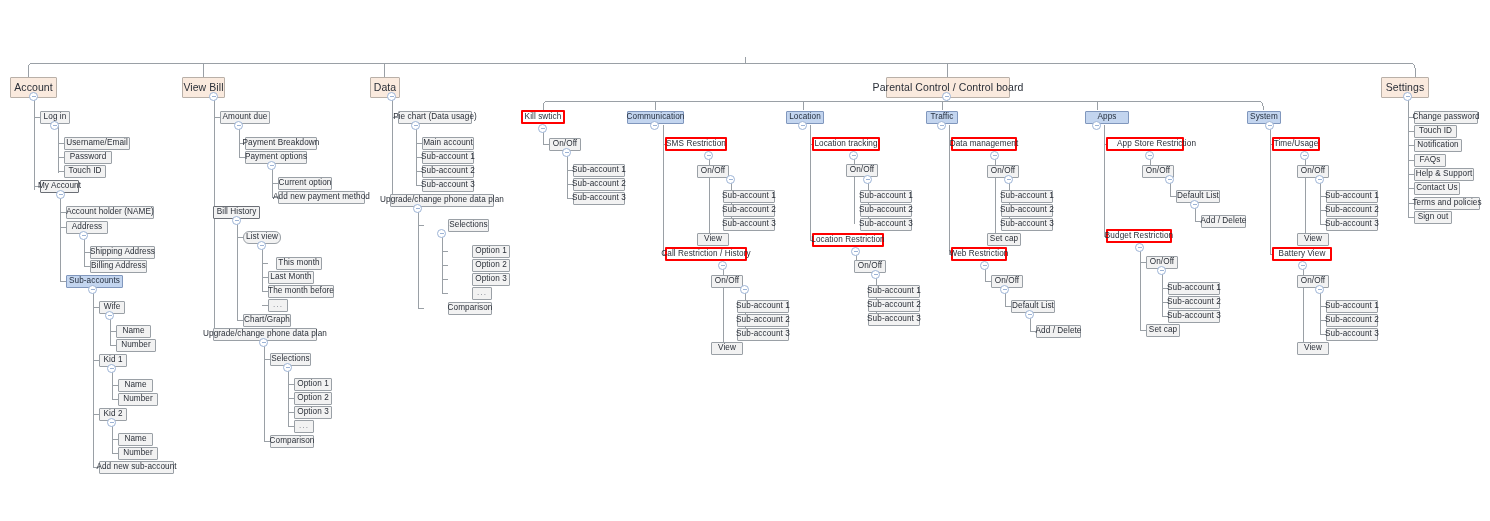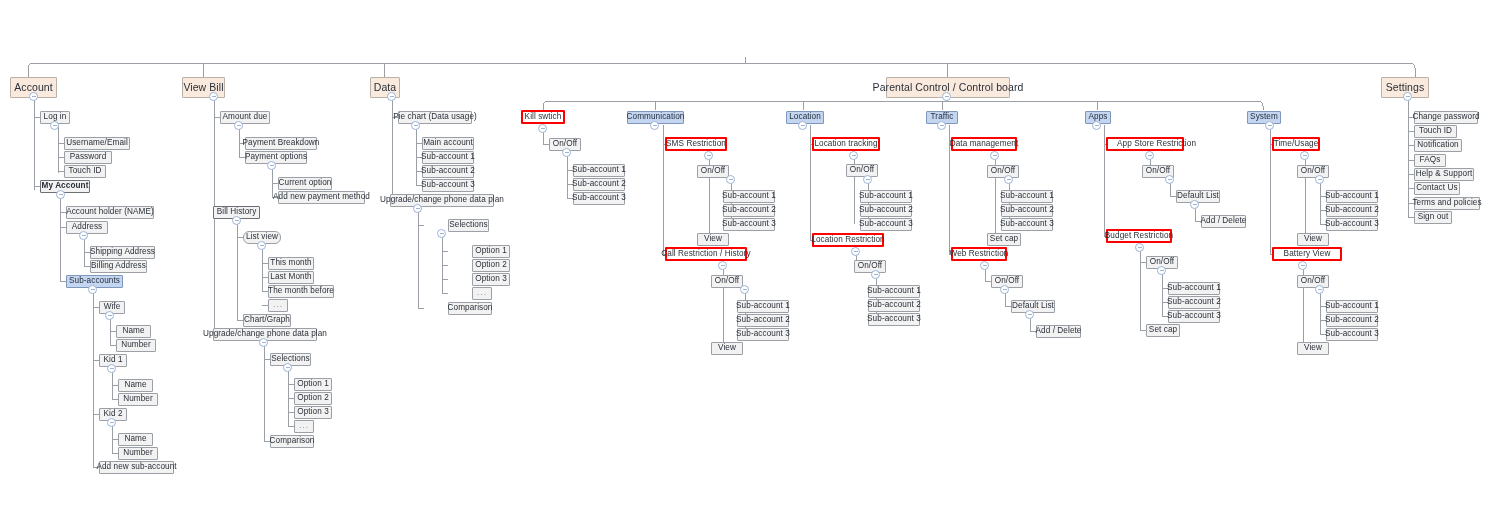--- a/index.html
+++ b/index.html
@@ -297,21 +297,21 @@
   <div class="node sect" style="left:10px;top:77px;width:47px;">Account</div>
   <div class="node sect" style="left:182px;top:77px;width:43px;">View Bill</div>
   <div class="node sect" style="left:370px;top:77px;width:30px;">Data</div>
   <div class="node sect" style="left:886px;top:77px;width:124px;">Parental Control / Control board</div>
   <div class="node sect" style="left:1381px;top:77px;width:48px;">Settings</div>
 
   <div class="node" style="left:40px;top:111px;width:30px;">Log in</div>
   <div class="node" style="left:64px;top:137px;width:66px;">Username/Email</div>
   <div class="node" style="left:64px;top:151px;width:48px;">Password</div>
   <div class="node" style="left:64px;top:165px;width:42px;">Touch ID</div>
-  <div class="node strong" style="left:40px;top:180px;width:50px;font-weight:bold;">My Account</div>
+  <div class="node strong" style="left:40px;top:180px;width:39px;">My Account</div>
   <div class="node" style="left:66px;top:206px;width:88px;">Account holder (NAME)</div>
   <div class="node" style="left:66px;top:221px;width:42px;">Address</div>
   <div class="node" style="left:90px;top:246px;width:65px;">Shipping Address</div>
   <div class="node" style="left:90px;top:260px;width:57px;">Billing Address</div>
   <div class="node blue" style="left:66px;top:275px;width:57px;">Sub-accounts</div>
   <div class="node" style="left:99px;top:301px;width:26px;">Wife</div>
   <div class="node" style="left:116px;top:325px;width:35px;">Name</div>
   <div class="node" style="left:116px;top:339px;width:40px;">Number</div>
   <div class="node" style="left:99px;top:354px;width:28px;">Kid 1</div>
   <div class="node" style="left:118px;top:379px;width:35px;">Name</div>
@@ -321,21 +321,21 @@
   <div class="node" style="left:118px;top:447px;width:40px;">Number</div>
   <div class="node" style="left:99px;top:461px;width:75px;">Add new sub-account</div>
 
   <div class="node" style="left:220px;top:111px;width:50px;">Amount due</div>
   <div class="node" style="left:245px;top:137px;width:72px;">Payment Breakdown</div>
   <div class="node" style="left:245px;top:151px;width:62px;">Payment options</div>
   <div class="node" style="left:278px;top:177px;width:54px;">Current option</div>
   <div class="node" style="left:278px;top:191px;width:87px;">Add new payment method</div>
   <div class="node strong" style="left:213px;top:206px;width:47px;">Bill History</div>
   <div class="node" style="left:243px;top:231px;width:38px;border-radius:6px;">List view</div>
-  <div class="node" style="left:268px;top:257px;width:46px;">This month</div>
+  <div class="node" style="left:276px;top:257px;width:46px;">This month</div>
   <div class="node" style="left:268px;top:271px;width:46px;">Last Month</div>
   <div class="node" style="left:268px;top:285px;width:66px;">The month before</div>
   <div class="node dim" style="left:268px;top:299px;width:20px;">...</div>
   <div class="node" style="left:243px;top:314px;width:48px;">Chart/Graph</div>
   <div class="node" style="left:213px;top:328px;width:104px;">Upgrade/change phone data plan</div>
   <div class="node" style="left:270px;top:353px;width:41px;">Selections</div>
   <div class="node" style="left:294px;top:378px;width:38px;">Option 1</div>
   <div class="node" style="left:294px;top:392px;width:38px;">Option 2</div>
   <div class="node" style="left:294px;top:406px;width:38px;">Option 3</div>
   <div class="node dim" style="left:294px;top:420px;width:20px;">...</div>
@@ -391,40 +391,40 @@
   <div class="node" style="left:987px;top:165px;width:32px;">On/Off</div>
   <div class="node" style="left:1001px;top:190px;width:52px;">Sub-account 1</div>
   <div class="node" style="left:1001px;top:204px;width:52px;">Sub-account 2</div>
   <div class="node" style="left:1001px;top:218px;width:52px;">Sub-account 3</div>
   <div class="node" style="left:987px;top:233px;width:34px;">Set cap</div>
   <div class="node red" style="left:951px;top:247px;width:56px;">Web Restriction</div>
   <div class="node" style="left:991px;top:275px;width:32px;">On/Off</div>
   <div class="node" style="left:1011px;top:300px;width:44px;">Default List</div>
   <div class="node" style="left:1036px;top:325px;width:45px;">Add / Delete</div>
 
-  <div class="node blue" style="left:1085px;top:111px;width:26px;">Apps</div>
+  <div class="node blue" style="left:1085px;top:111px;width:44px;">Apps</div>
   <div class="node red" style="left:1106px;top:137px;width:78px;padding-left:28px;">App Store Restriction</div>
   <div class="node" style="left:1142px;top:165px;width:32px;">On/Off</div>
   <div class="node" style="left:1176px;top:190px;width:44px;">Default List</div>
   <div class="node" style="left:1201px;top:215px;width:45px;">Add / Delete</div>
   <div class="node red" style="left:1106px;top:229px;width:66px;">Budget Restriction</div>
   <div class="node" style="left:1146px;top:256px;width:32px;">On/Off</div>
   <div class="node" style="left:1168px;top:282px;width:52px;">Sub-account 1</div>
   <div class="node" style="left:1168px;top:296px;width:52px;">Sub-account 2</div>
   <div class="node" style="left:1168px;top:310px;width:52px;">Sub-account 3</div>
   <div class="node" style="left:1146px;top:324px;width:34px;">Set cap</div>
 
   <div class="node blue" style="left:1247px;top:111px;width:34px;">System</div>
   <div class="node red" style="left:1272px;top:137px;width:48px;">Time/Usage</div>
   <div class="node" style="left:1297px;top:165px;width:32px;">On/Off</div>
   <div class="node" style="left:1326px;top:190px;width:52px;">Sub-account 1</div>
   <div class="node" style="left:1326px;top:204px;width:52px;">Sub-account 2</div>
   <div class="node" style="left:1326px;top:218px;width:52px;">Sub-account 3</div>
   <div class="node" style="left:1297px;top:233px;width:32px;">View</div>
-  <div class="node red" style="left:1272px;top:247px;width:70px;">Battery View</div>
+  <div class="node red" style="left:1272px;top:247px;width:60px;">Battery View</div>
   <div class="node" style="left:1297px;top:275px;width:32px;">On/Off</div>
   <div class="node" style="left:1326px;top:300px;width:52px;">Sub-account 1</div>
   <div class="node" style="left:1326px;top:314px;width:52px;">Sub-account 2</div>
   <div class="node" style="left:1326px;top:328px;width:52px;">Sub-account 3</div>
   <div class="node" style="left:1297px;top:342px;width:32px;">View</div>
 
   <div class="node" style="left:1414px;top:111px;width:64px;">Change password</div>
   <div class="node" style="left:1414px;top:125px;width:43px;">Touch ID</div>
   <div class="node" style="left:1414px;top:139px;width:48px;">Notification</div>
   <div class="node" style="left:1414px;top:154px;width:32px;">FAQs</div>

